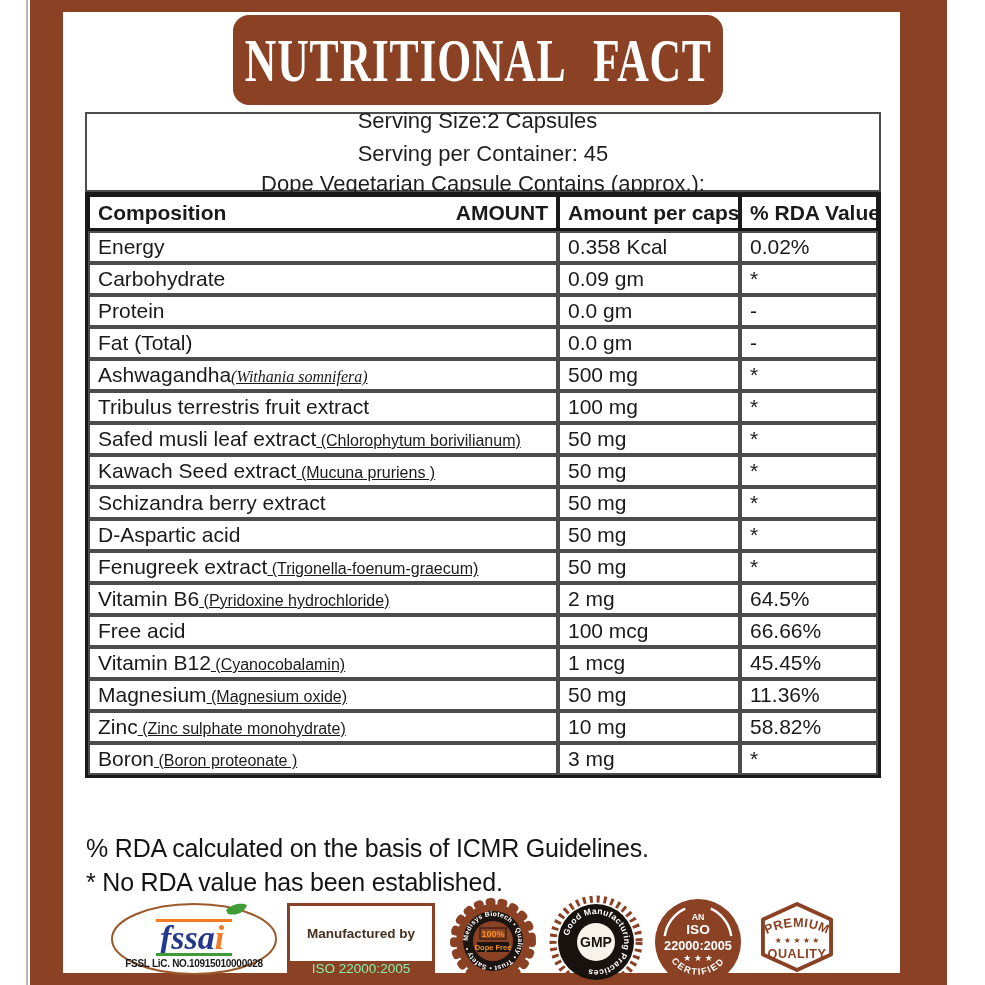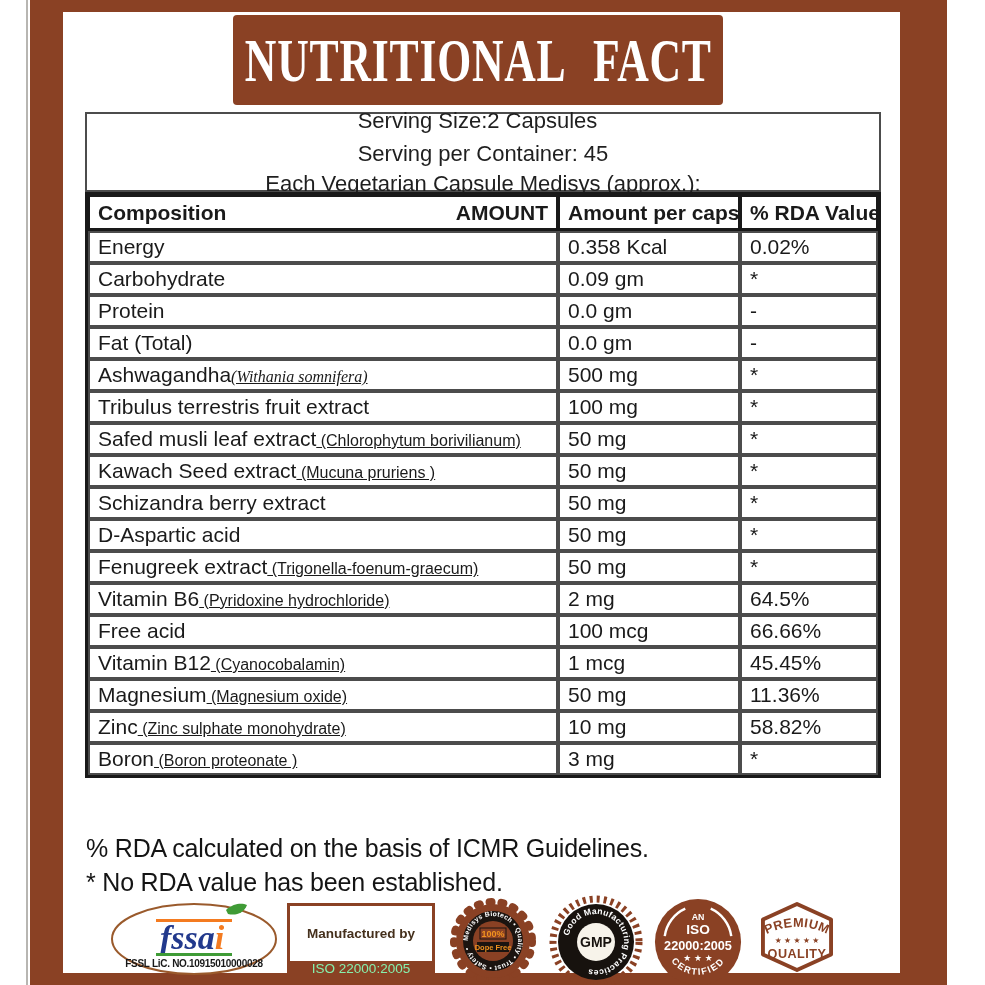--- a/index.html
+++ b/index.html
@@ -9,21 +9,21 @@
   
   .edge-line{position:absolute;left:26px;top:0;width:2px;height:985px;background:#b8b6b2;}
   .frame{position:absolute;background:#8a4124;}
   .frame-left{left:30px;top:0;width:33px;height:985px;}
   .frame-right{left:900px;top:0;width:47px;height:985px;}
   .frame-top{left:30px;top:0;width:917px;height:12px;}
   .frame-bottom{left:30px;top:973px;width:917px;height:12px;}
 
   
   .banner{position:absolute;left:233px;top:15px;width:490px;height:90px;background:#8a4124;
-          border-radius:4px;display:flex;align-items:center;justify-content:center;}
+          border-radius:16px;display:flex;align-items:center;justify-content:center;}
   .banner span{font-family:"Liberation Serif",serif;font-weight:bold;color:#fff;
                font-size:56px;transform:scaleX(0.78) scaleY(1.08);transform-origin:center;
                letter-spacing:1px;word-spacing:22px;white-space:nowrap;}
 
   
   .serving-box{position:absolute;left:85px;top:112px;width:796px;height:80px;
                border:2px solid #4c4c4c;box-sizing:border-box;background:#fff;
                display:flex;flex-direction:column;align-items:center;justify-content:center;gap:4px;}
   .serving-line{font-size:22px;color:#1f1f1f;display:flex;gap:7px;white-space:nowrap;flex-direction:column;}
 
@@ -81,21 +81,21 @@
   <div class="banner">
     <span>NUTRITIONAL FACT</span>
   </div>
 
   <div class="serving-box">
     <div class="serving-line">
       <span>Serving Size:2 Capsules</span>
       <span>Serving per Container: 45</span>
     </div>
     <div class="serving-line">
-      <span>Each Vegetarian Capsule Medisys (approx.):</span>
+      <span>Dope Vegetarian Capsule Contains (approx.):</span>
     </div>
   </div>
 
   <div class="table-wrap">
     <table>
       <colgroup>
           <col style="width:470px">
           <col style="width:182px">
           <col style="width:138px">
         </colgroup>

